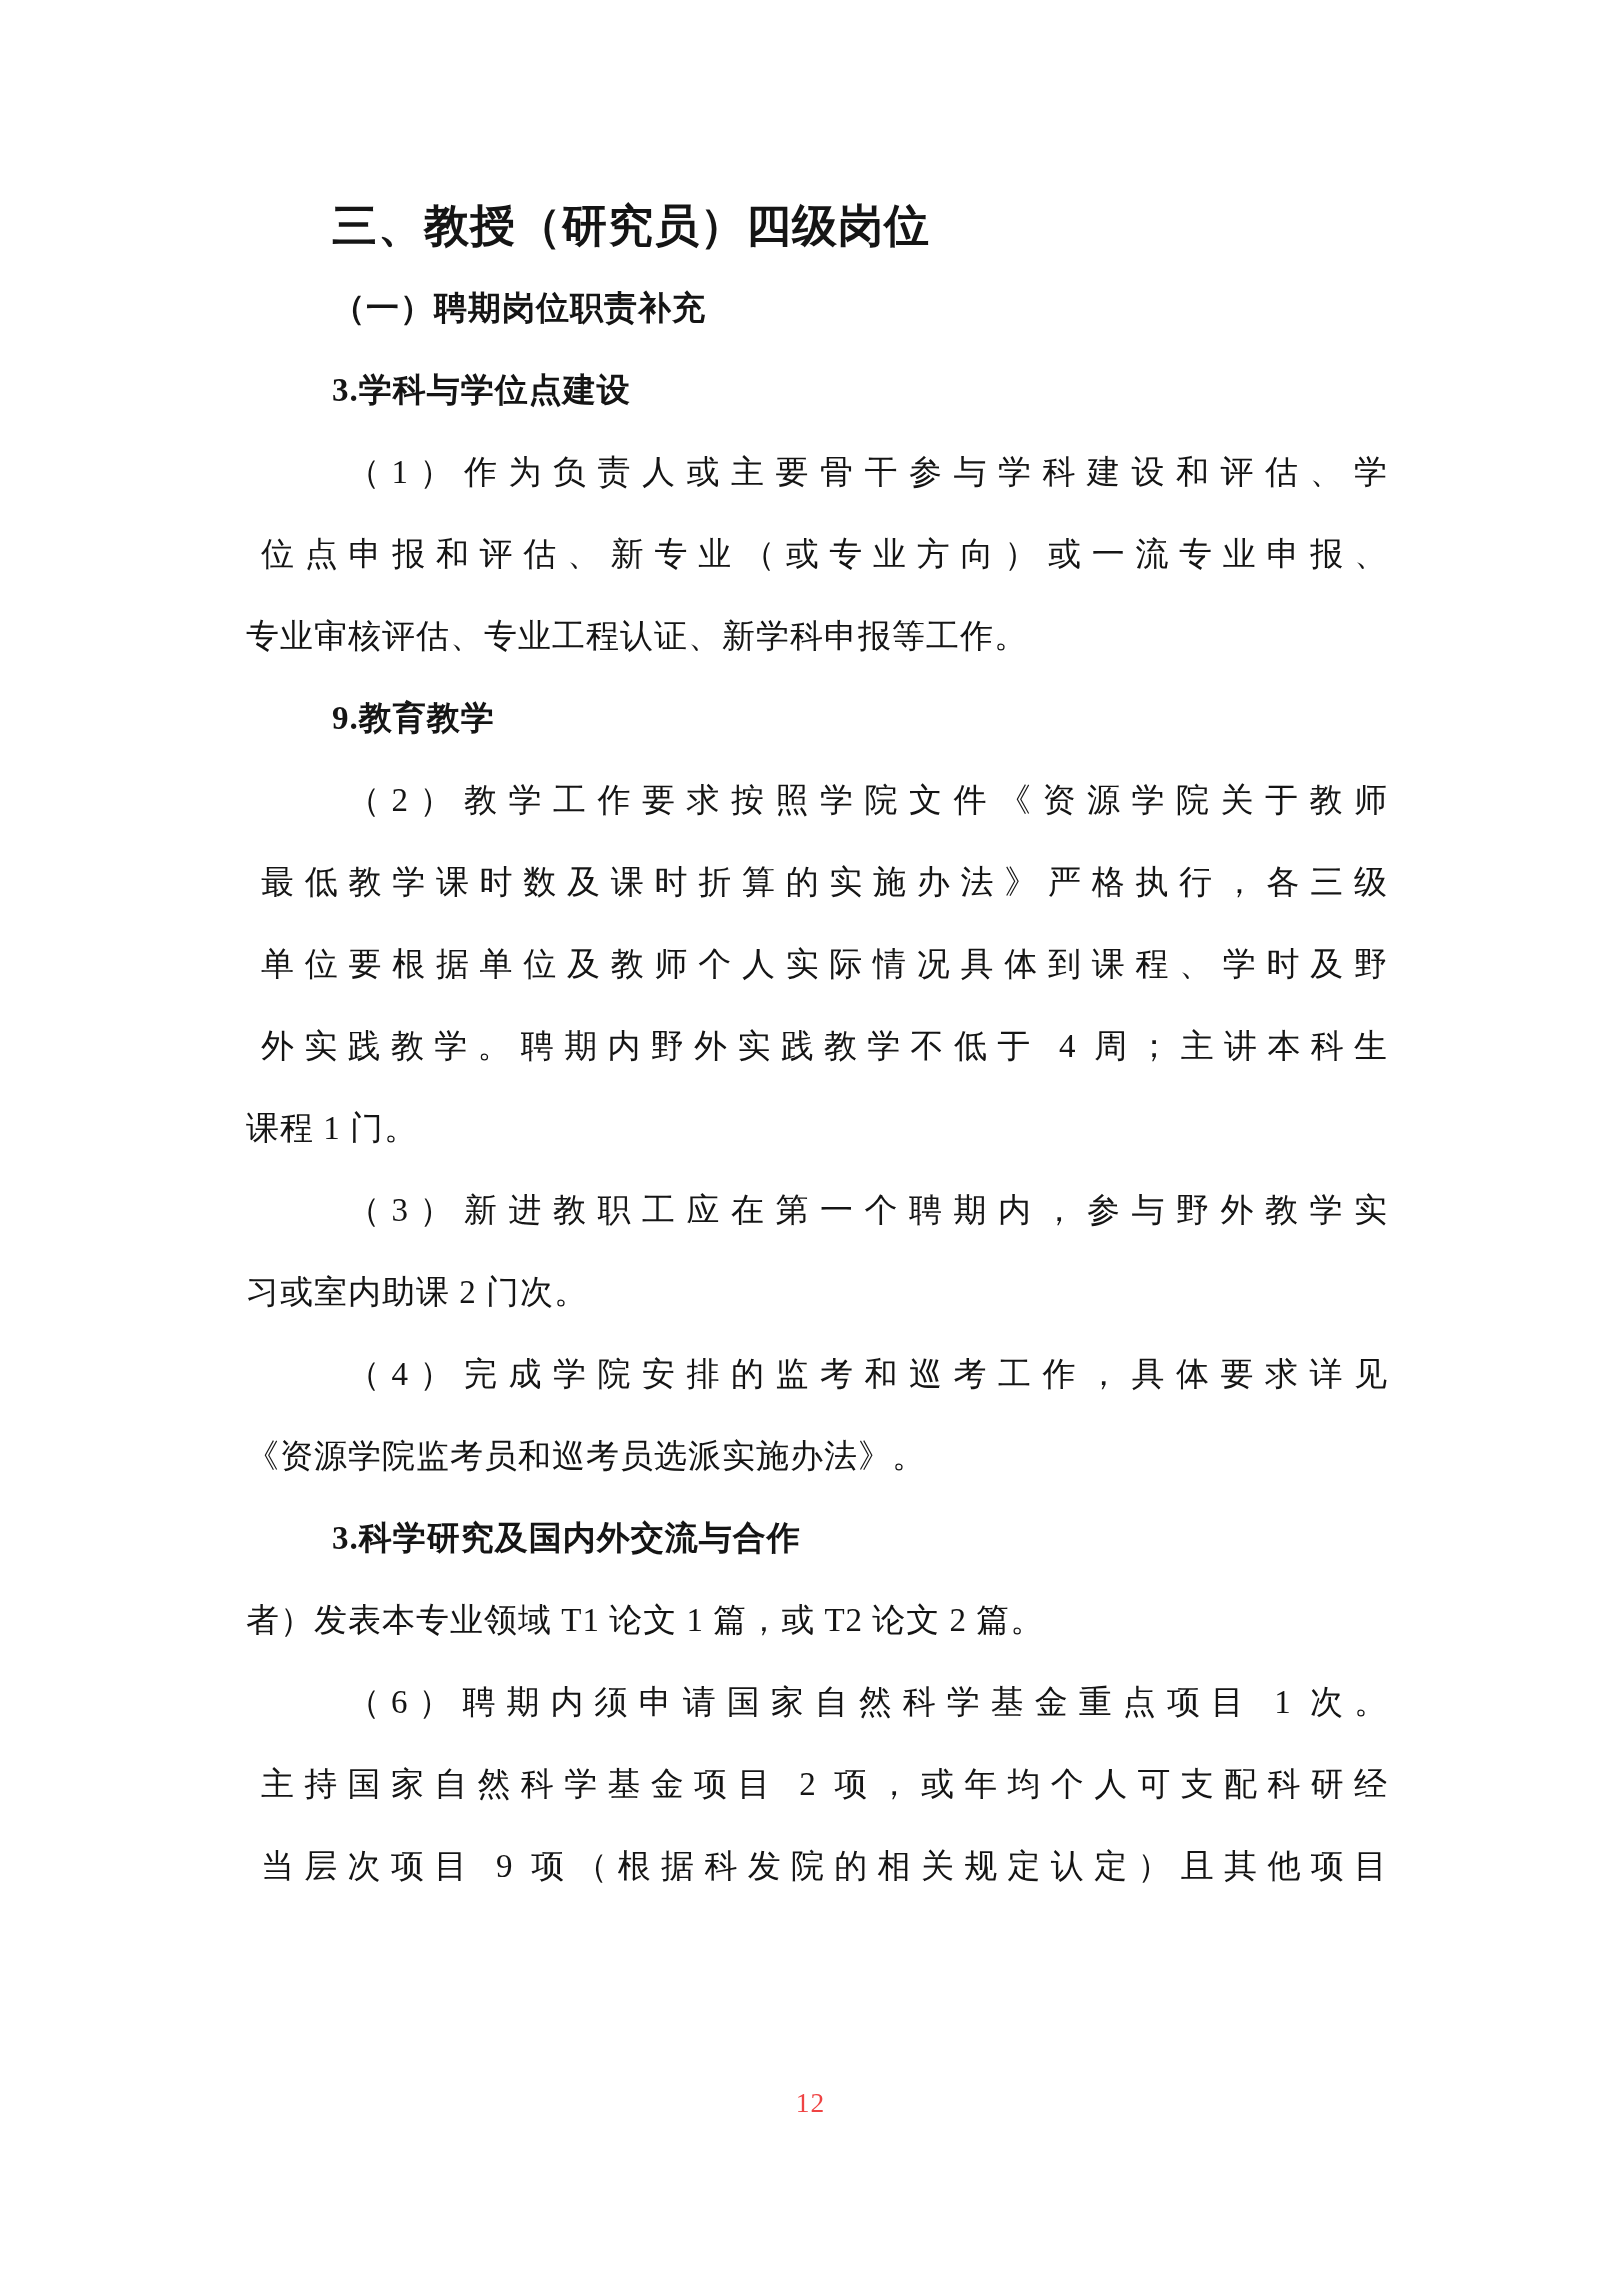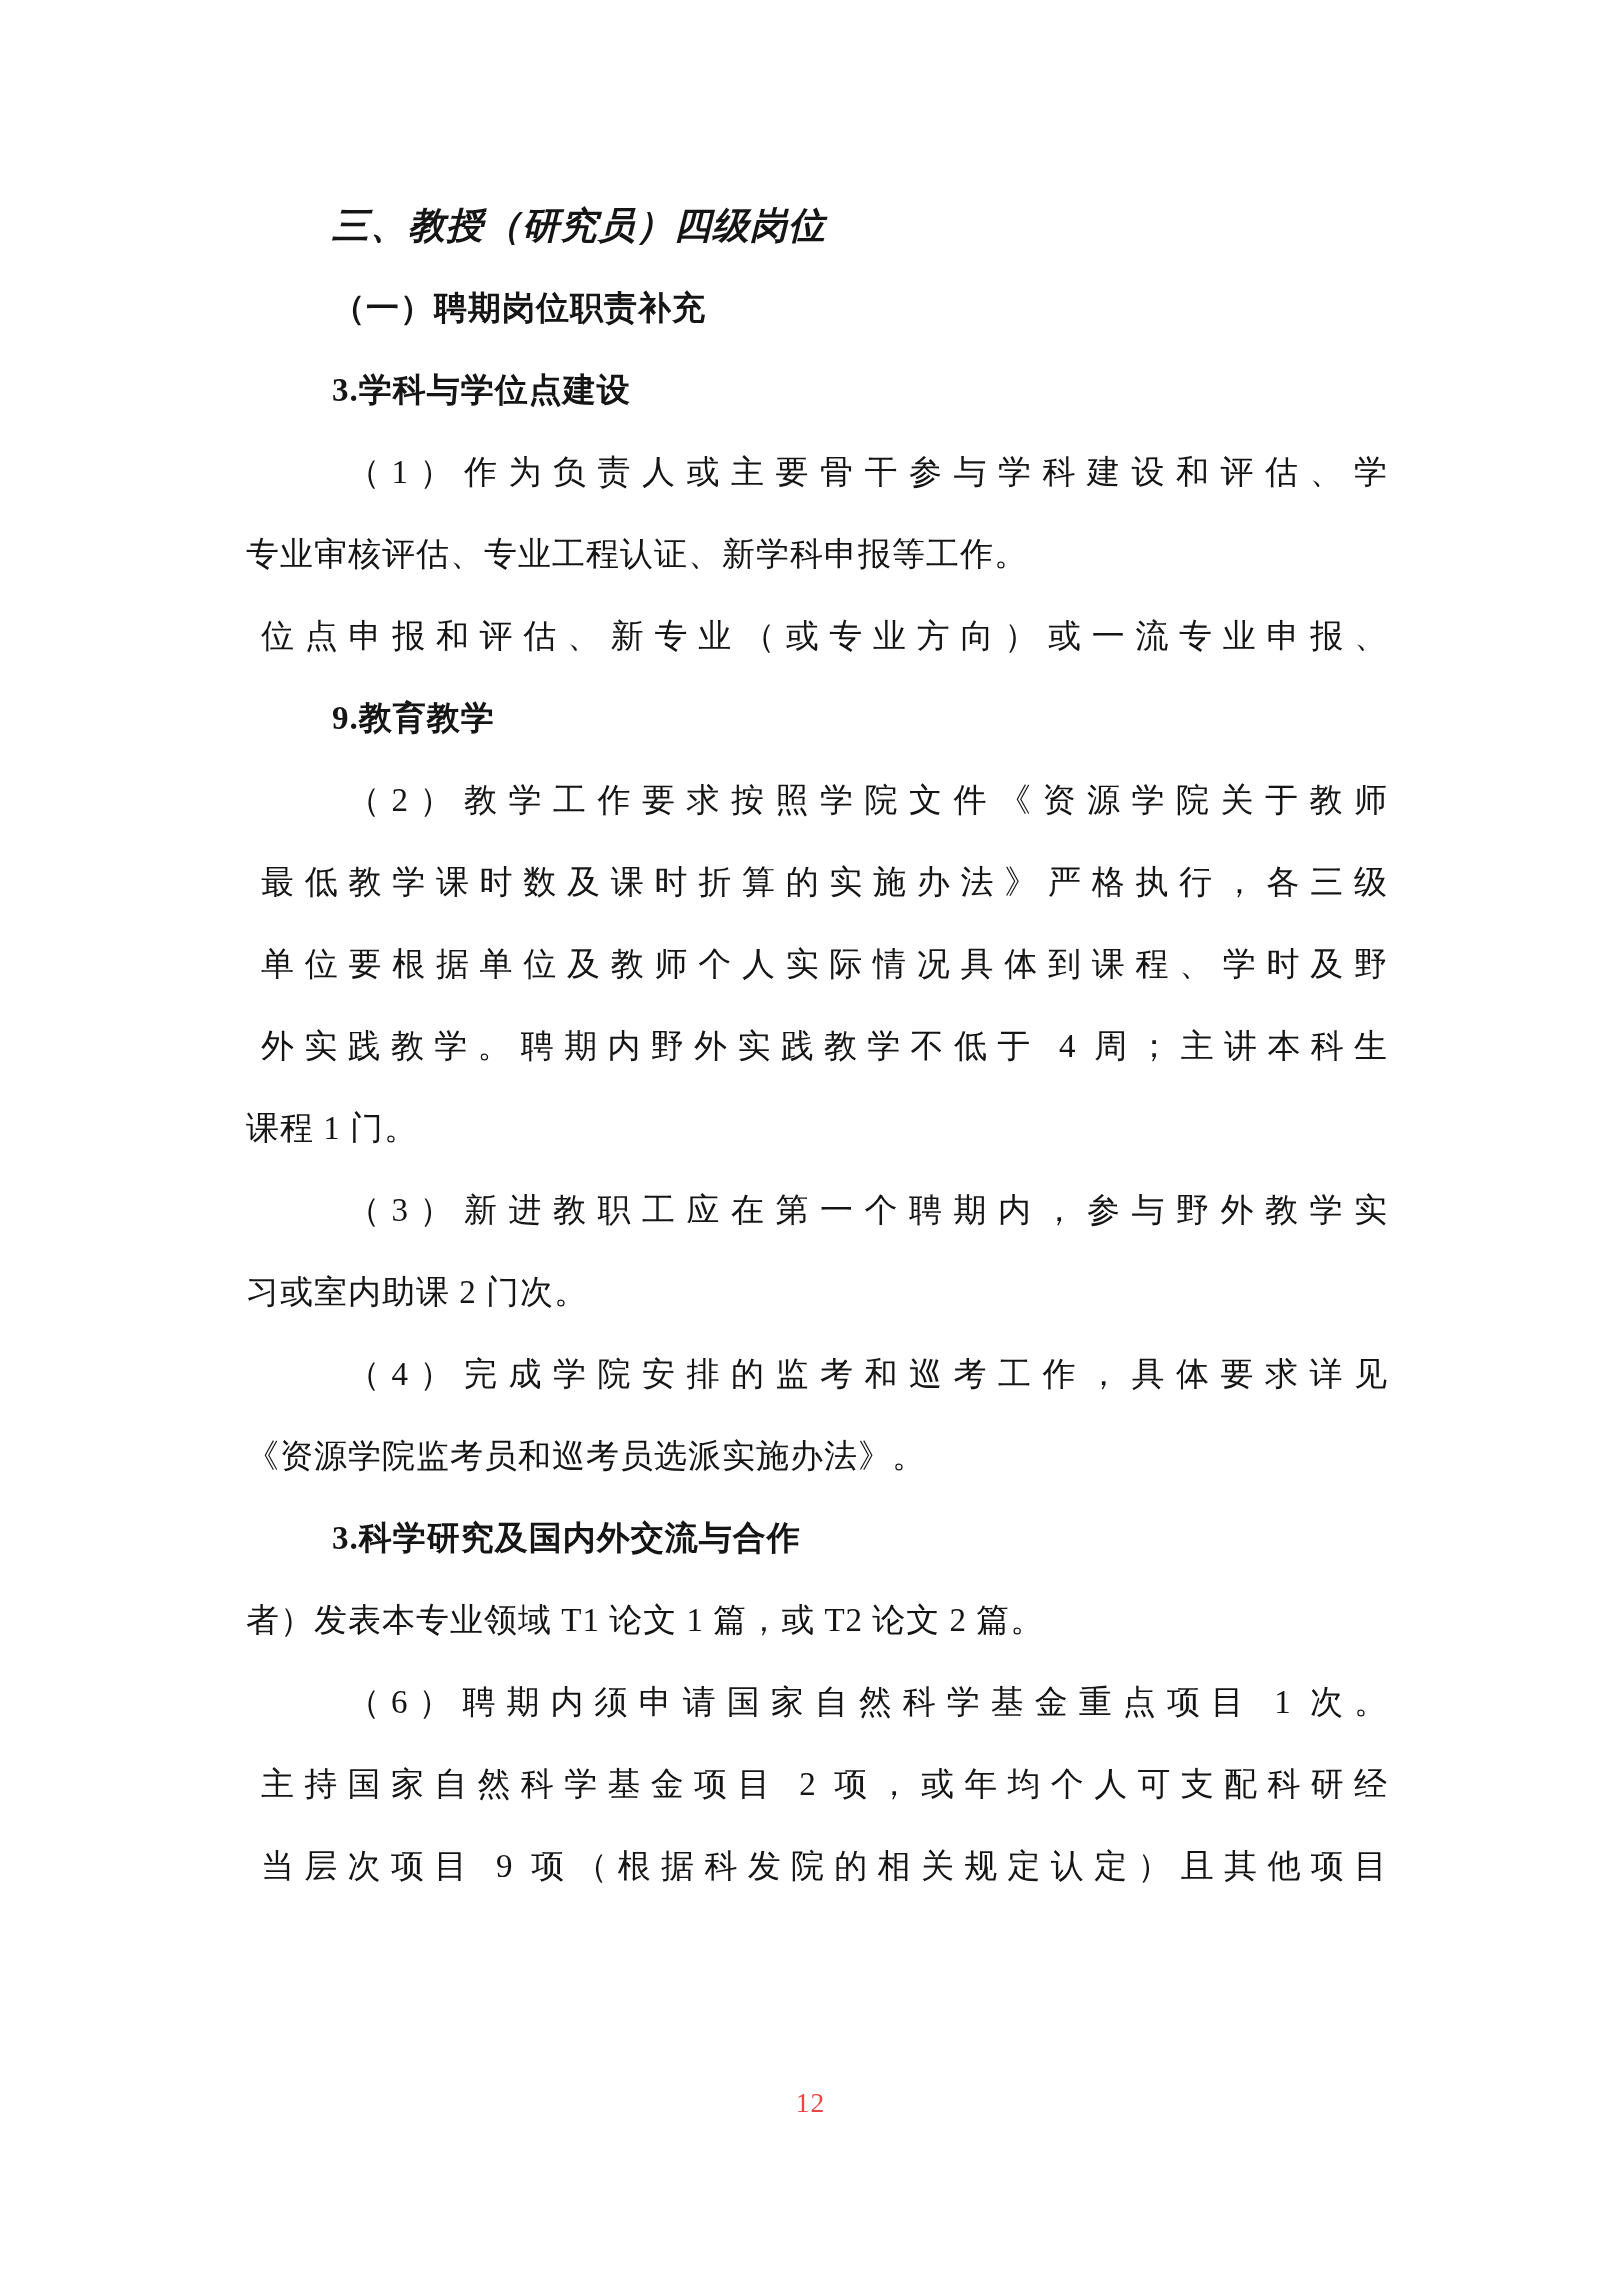--- a/index.html
+++ b/index.html
@@ -42,22 +42,21 @@
   .stretch {
     letter-spacing: 0;
     text-align: justify;
     text-align-last: justify;
     margin-left: 15px;
   }
   .bold {
     font-weight: 700;
   }
   .h1 {
-    font-size: 37px;
-    font-style: italic;
+    font-size: 45px;
   }
   .page-number {
     position: absolute;
     left: 0;
     top: 2088px;
     width: 100%;
     text-align: center;
     font-size: 27.4px;
     letter-spacing: 1px;
     color: #ef4444;
@@ -65,22 +64,22 @@
 </style>
 </head>
 <body>
 
 <div class="page">
   <div class="content">
     <div class="line indent bold h1">三、教授（研究员）四级岗位</div>
     <div class="line indent bold">（一）聘期岗位职责补充</div>
     <div class="line indent bold">3.学科与学位点建设</div>
     <div class="line indent stretch">（1）作为负责人或主要骨干参与学科建设和评估、学</div>
+    <div class="line stretch">位点申报和评估、新专业（或专业方向）或一流专业申报、</div>
     <div class="line">专业审核评估、专业工程认证、新学科申报等工作。</div>
-    <div class="line stretch">位点申报和评估、新专业（或专业方向）或一流专业申报、</div>
     <div class="line indent bold">9.教育教学</div>
     <div class="line indent stretch">（2）教学工作要求按照学院文件《资源学院关于教师</div>
     <div class="line stretch">最低教学课时数及课时折算的实施办法》严格执行，各三级</div>
     <div class="line stretch">单位要根据单位及教师个人实际情况具体到课程、学时及野</div>
     <div class="line stretch">外实践教学。聘期内野外实践教学不低于 4 周；主讲本科生</div>
     <div class="line">课程 1 门。</div>
     <div class="line indent stretch">（3）新进教职工应在第一个聘期内，参与野外教学实</div>
     <div class="line">习或室内助课 2 门次。</div>
     <div class="line indent stretch">（4）完成学院安排的监考和巡考工作，具体要求详见</div>
     <div class="line">《资源学院监考员和巡考员选派实施办法》。</div>

